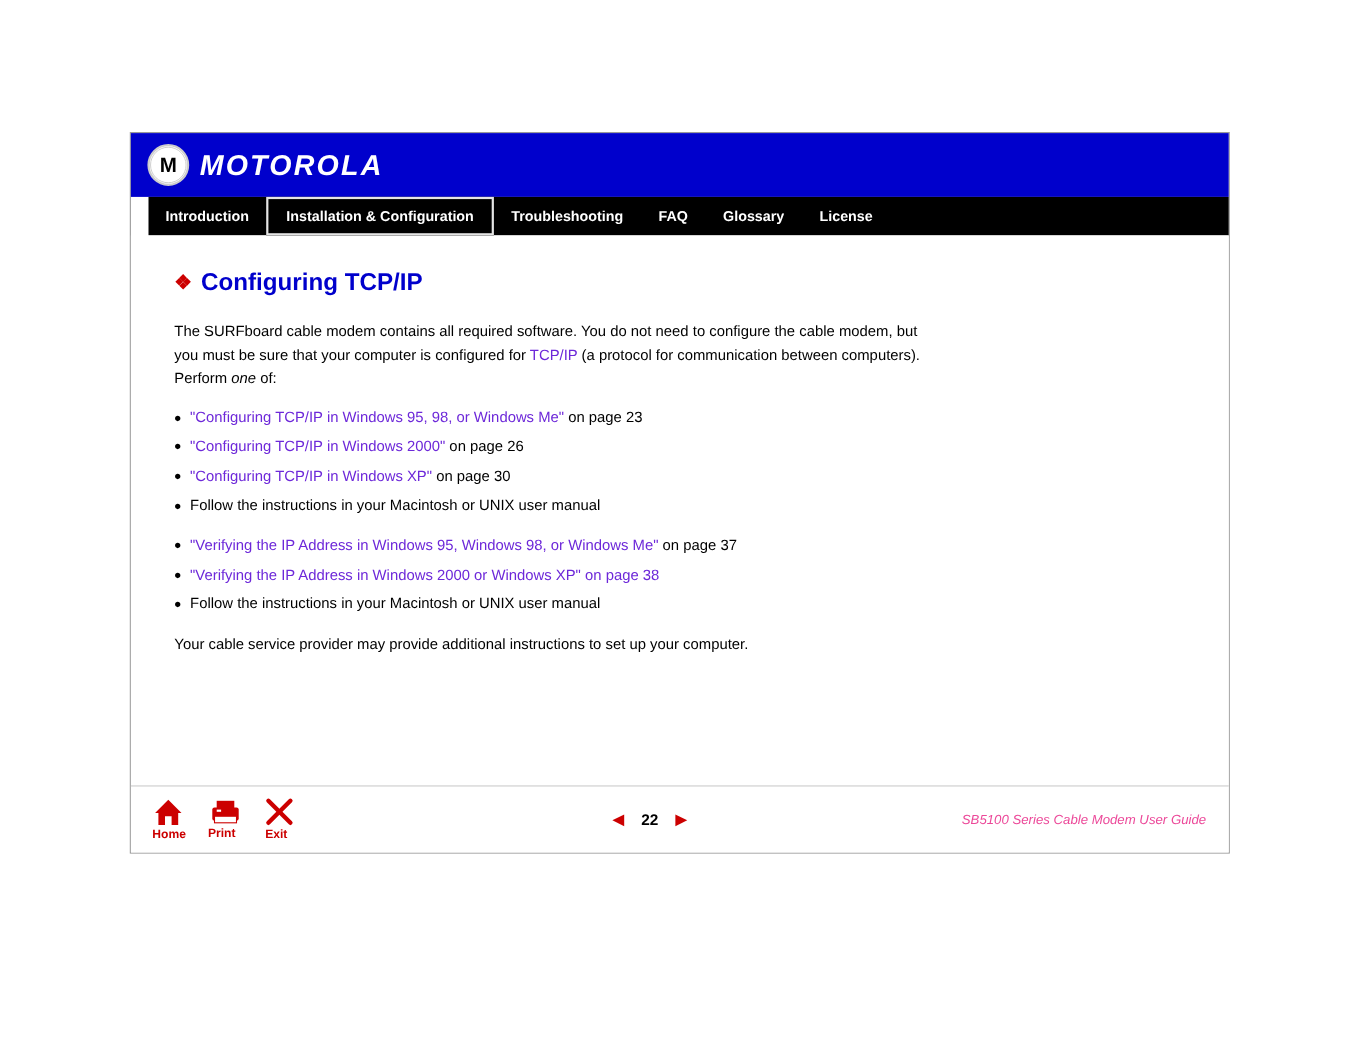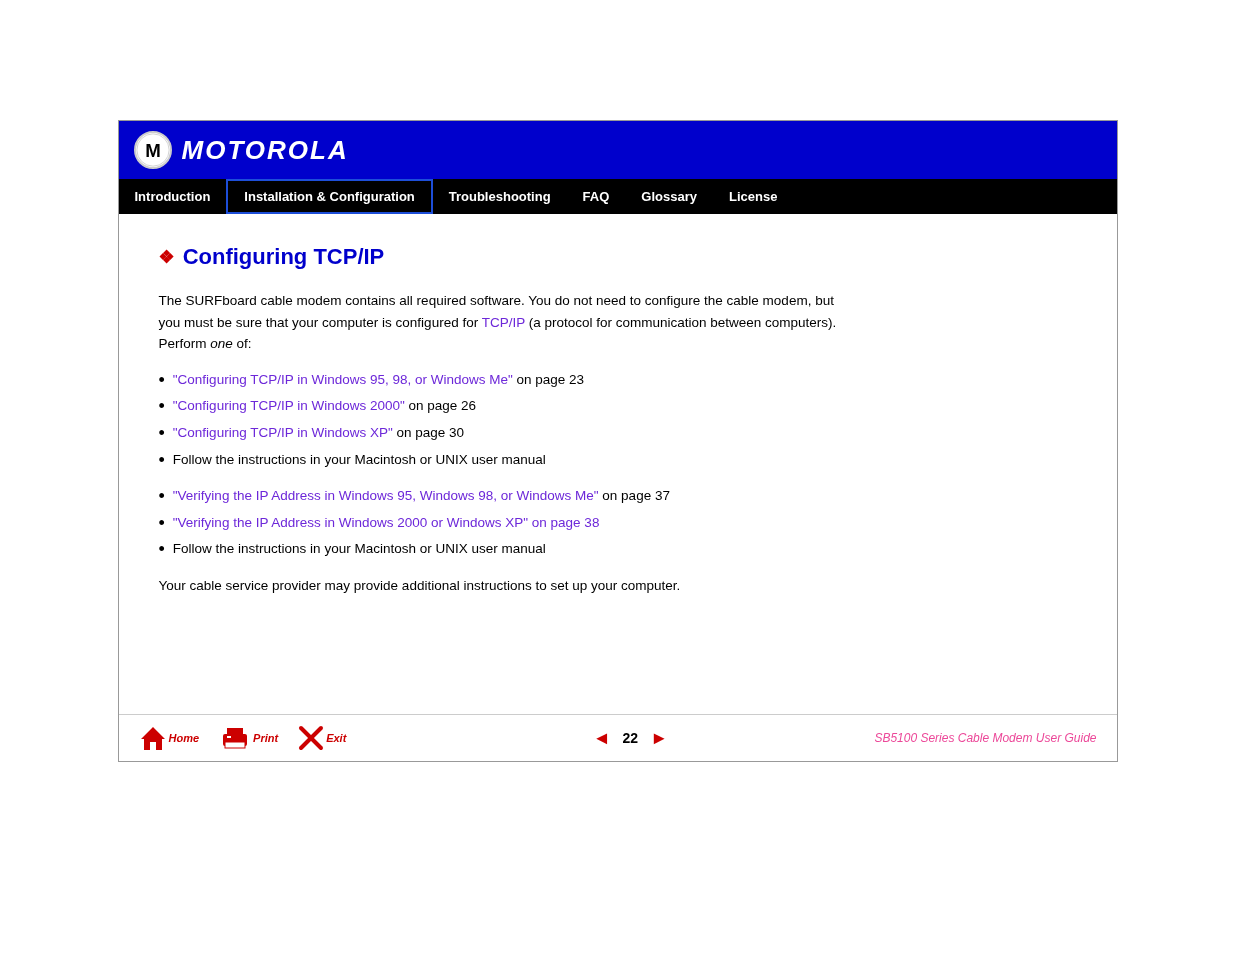--- a/index.html
+++ b/index.html
@@ -66,35 +66,36 @@
       letter-spacing: 2px;
       font-family: Arial Black, Arial, sans-serif;
       text-align: right;
     }
 
     
     .nav-bar {
       background: #000;
       display: flex;
       align-items: stretch;
+      margin-left: 16px;
     }
 
     .nav-item {
       color: #fff;
       padding: 8px 16px;
       font-size: 13px;
       font-weight: bold;
       cursor: pointer;
       display: flex;
       align-items: center;
       white-space: nowrap;
     }
 
     .nav-item.active {
-      border: 2px solid #1d4ed8;
+      border: 2px solid #e5e5e5;
       background: #000;
     }
 
     
     .content-area {
       background: #fff;
       padding: 30px 40px 30px 40px;
       min-height: 500px;
     }
 
@@ -167,25 +168,24 @@
 
     .footer-icons {
       display: flex;
       align-items: center;
       gap: 20px;
       margin-right: 40px;
     }
 
     .footer-icon-item {
       display: flex;
-      flex-direction: row;
-      align-items: center;
+      flex-direction: column;
+      align-items: flex-start;
       cursor: pointer;
       gap: 2px;
-      font-style: italic;
     }
 
     .footer-icon-label {
       font-size: 11px;
       color: #cc0000;
       font-weight: bold;
     }
 
     .page-nav {
       display: flex;

